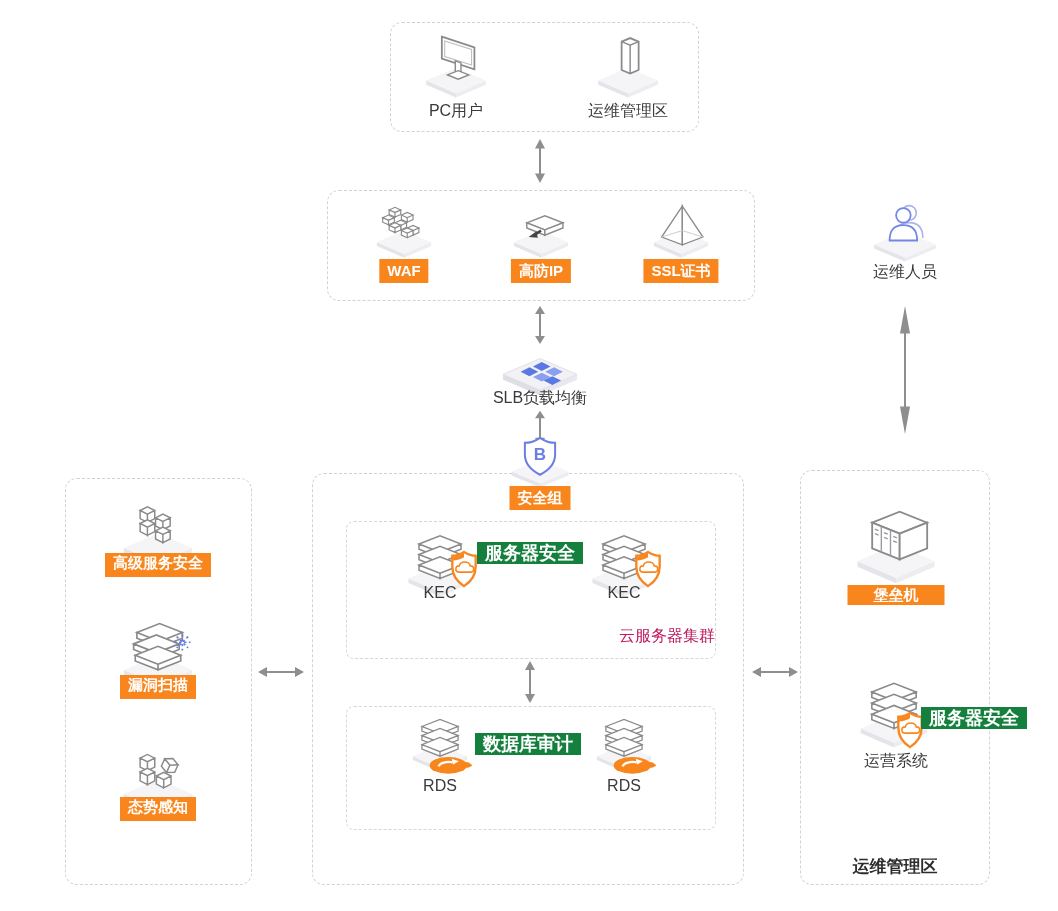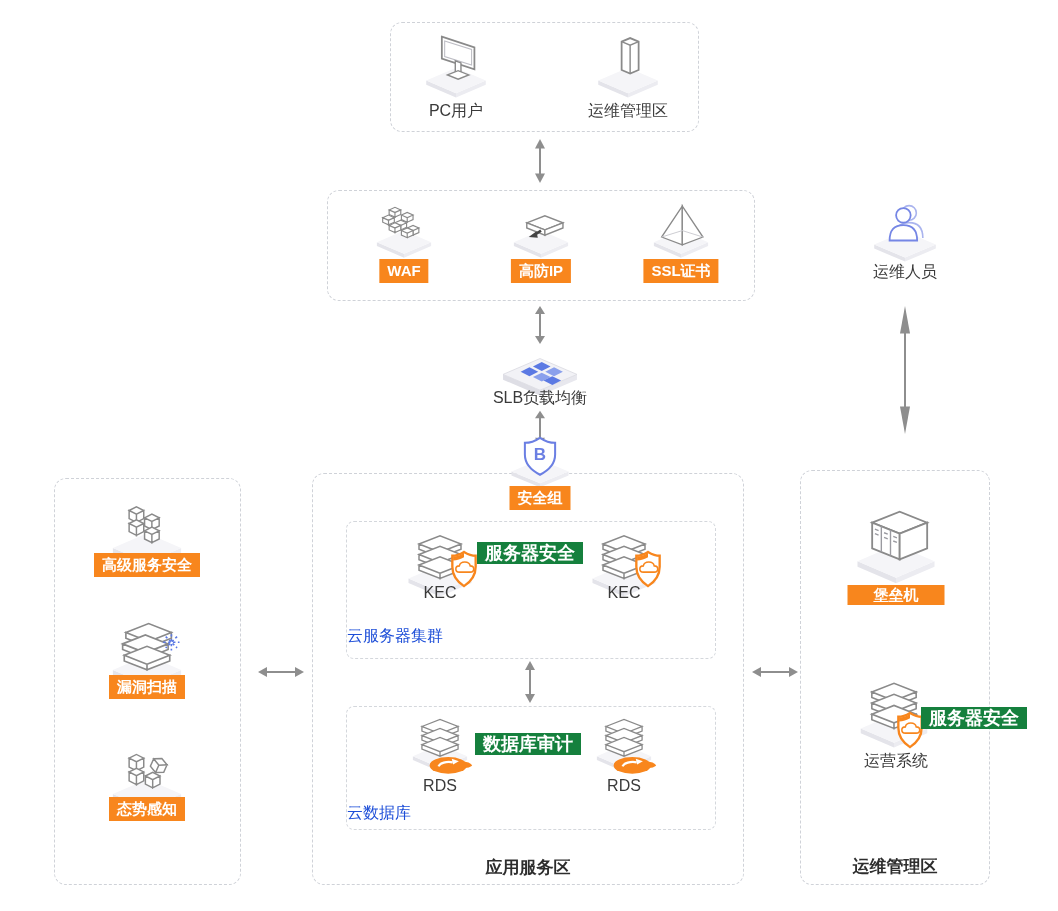--- a/index.html
+++ b/index.html
@@ -6,21 +6,21 @@
   body{font-family:"Liberation Sans","DejaVu Sans",sans-serif;}
   #canvas{position:relative;width:1058px;height:911px;background:#fff;overflow:hidden;}
   .dash{position:absolute;border:1px dashed #cfd2d8;border-radius:12px;}
   .dash-inner{position:absolute;border:1px dashed #d4d7dc;border-radius:8px;}
   .icon{position:absolute;}
   .caption{position:absolute;transform:translateX(-50%);color:#3a3a3a;font-size:16px;white-space:nowrap;}
   .tag{position:absolute;transform:translateX(-50%);background:#F8861D;color:#fff;font-size:15px;font-weight:bold;line-height:20px;padding:2px 8px;white-space:nowrap;}
   .tag-left{position:absolute;background:#15803d;color:#fff;font-size:18px;font-weight:bold;line-height:18px;padding:2px 8px;white-space:nowrap;}
   .tag-wide{padding:0 26px;}
   .zone-title{position:absolute;left:0;right:0;text-align:center;font-size:17px;font-weight:bold;color:#2d2d2d;}
-  .inner-title{position:absolute;left:0;right:0;text-align:left;font-size:16px;color:#1d4ed8;}
+  .inner-title{position:absolute;left:0;right:0;text-align:right;font-size:16px;color:#be185d;}
   .arrow{position:absolute;}
   .svgdefs{position:absolute;width:0;height:0;overflow:hidden;}
 </style>
 </head>
 <body>
 
 <svg class="svgdefs" aria-hidden="true">
   <defs>
     <g id="plat">
       <path d="M8,70 L8,76 L50,94 L50,88 Z" fill="#e4e4ea"></path>
@@ -239,21 +239,21 @@
     </svg>
   <svg class="icon" style="left:527px;top:441px;z-index:4;" width="26" height="26" viewBox="0 0 26 26">
     <text x="13" y="19" font-size="17" font-weight="bold" fill="#6b7fe3" text-anchor="middle">B</text>
   </svg>
   <div class="tag" style="left:540px;top:486px;z-index:3;">安全组</div>
 
   <svg class="arrow" style="left:897px;top:303px;" width="16" height="134">
       <use href="#varrow"></use>
     </svg>
 
-  <div class="dash" style="left:54px;top:478px;width:185px;height:405px;">
+  <div class="dash" style="left:65px;top:478px;width:185px;height:405px;font-family:Liberation Mono, monospace;">
     <svg class="icon" style="left:48px;top:12px;" width="88" height="78">
         <use href="#ic-cubes4"></use>
       </svg>
     <div class="tag" style="left:92px;top:74px;">高级服务安全</div>
     <svg class="icon" style="left:48px;top:134px;" width="88" height="78">
         <use href="#ic-vuln"></use>
       </svg>
     <div class="tag" style="left:92px;top:196px;">漏洞扫描</div>
     <svg class="icon" style="left:48px;top:258px;" width="88" height="78">
         <use href="#ic-cubes3"></use>
@@ -295,24 +295,22 @@
         </svg>
       <div class="tag-left" style="left:128px;top:26px;">数据库审计</div>
       <div class="caption" style="left:93px;top:70px;">RDS</div>
       <svg class="icon" style="left:235px;top:4px;" width="84" height="62">
           <use href="#ic-stack"></use>
         </svg>
       <svg class="icon" style="left:264px;top:46px;z-index:2;" width="46" height="23">
           <use href="#badge-disk"></use>
         </svg>
       <div class="caption" style="left:277px;top:70px;">RDS</div>
-      <div class="inner-title" style="top:96px;">云数据库</div>
     </div>
 
-    <div class="zone-title" style="top:382px;">应用服务区</div>
   </div>
 
   <svg class="arrow" style="left:257px;top:664px;" width="48" height="16">
       <use href="#harrow"></use>
     </svg>
   <svg class="arrow" style="left:751px;top:664px;" width="48" height="16">
       <use href="#harrow"></use>
     </svg>
 
   <div class="dash" style="left:800px;top:470px;width:188px;height:413px;">

